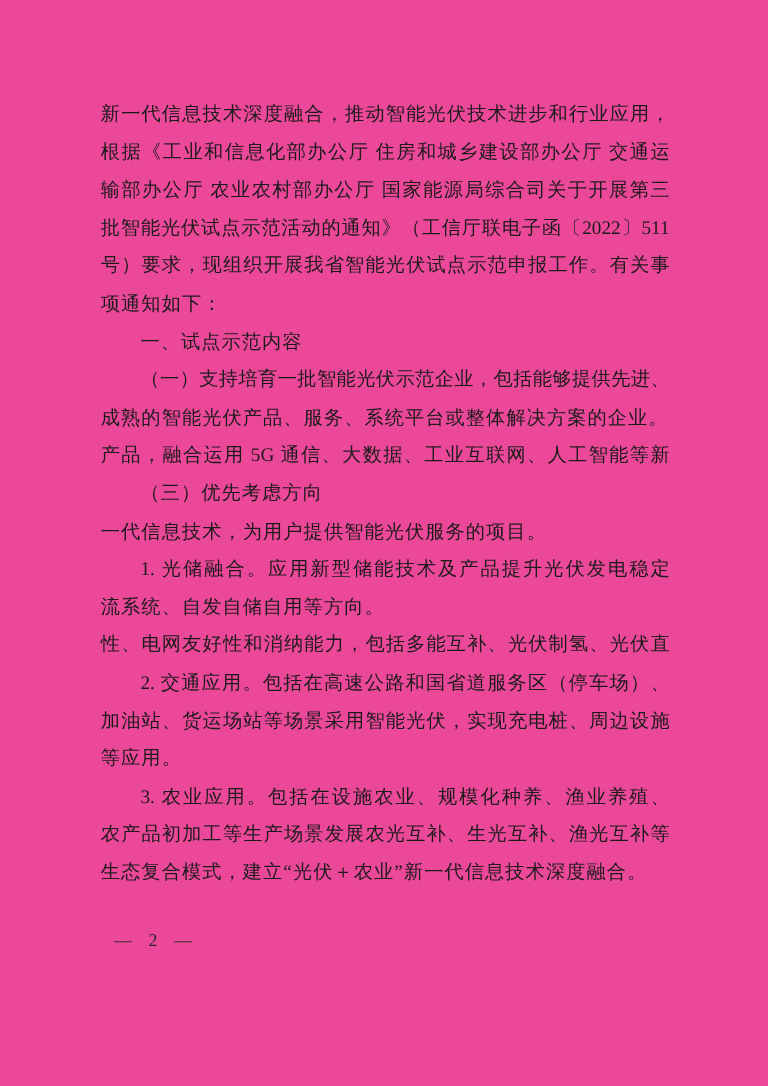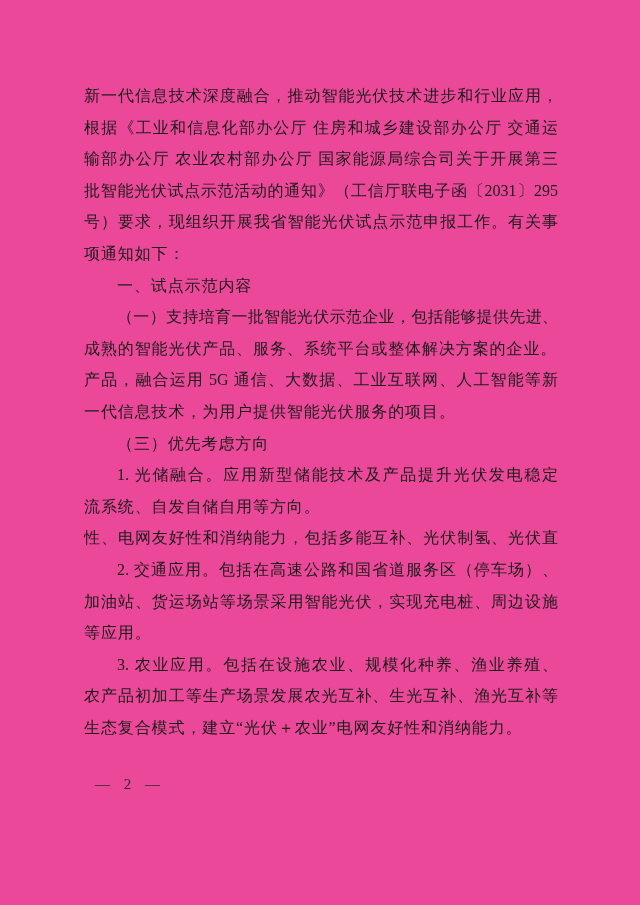--- a/index.html
+++ b/index.html
@@ -55,33 +55,33 @@
   }
 </style>
 </head>
 <body>
 
 <div class="page">
   <div class="content" id="doc-body">
       <div class="line fill">新一代信息技术深度融合，推动智能光伏技术进步和行业应用，</div>
       <div class="line fill">根据《工业和信息化部办公厅 住房和城乡建设部办公厅 交通运</div>
       <div class="line fill">输部办公厅 农业农村部办公厅 国家能源局综合司关于开展第三</div>
-      <div class="line fill">批智能光伏试点示范活动的通知》（工信厅联电子函〔2031〕295</div>
+      <div class="line fill">批智能光伏试点示范活动的通知》（工信厅联电子函〔2022〕511</div>
       <div class="line fill">号）要求，现组织开展我省智能光伏试点示范申报工作。有关事</div>
       <div class="line last">项通知如下：</div>
       <div class="line last ind heading">一、试点示范内容</div>
       <div class="line fill ind">（一）支持培育一批智能光伏示范企业，包括能够提供先进、</div>
       <div class="line last">成熟的智能光伏产品、服务、系统平台或整体解决方案的企业。</div>
       <div class="line fill">产品，融合运用 5G 通信、大数据、工业互联网、人工智能等新</div>
+      <div class="line last ind">（三）优先考虑方向</div>
       <div class="line last">一代信息技术，为用户提供智能光伏服务的项目。</div>
-      <div class="line last ind">（三）优先考虑方向</div>
       <div class="line fill ind">1. 光储融合。应用新型储能技术及产品提升光伏发电稳定</div>
       <div class="line last">流系统、自发自储自用等方向。</div>
       <div class="line fill">性、电网友好性和消纳能力，包括多能互补、光伏制氢、光伏直</div>
       <div class="line fill ind">2. 交通应用。包括在高速公路和国省道服务区（停车场）、</div>
       <div class="line fill">加油站、货运场站等场景采用智能光伏，实现充电桩、周边设施</div>
       <div class="line last">等应用。</div>
       <div class="line fill ind">3. 农业应用。包括在设施农业、规模化种养、渔业养殖、</div>
       <div class="line fill">农产品初加工等生产场景发展农光互补、生光互补、渔光互补等</div>
-      <div class="line last">生态复合模式，建立“光伏＋农业”电网友好性和消纳能力。</div>
+      <div class="line last">生态复合模式，建立“光伏＋农业”新一代信息技术深度融合。</div>
     </div>
   <div class="footer">— 2 —</div>
 </div>
 
 </body></html>

